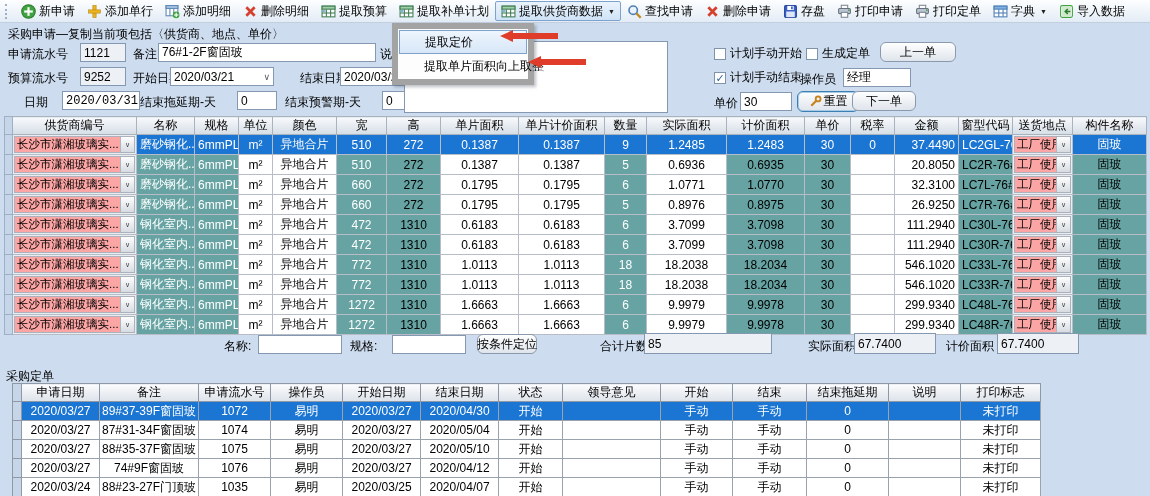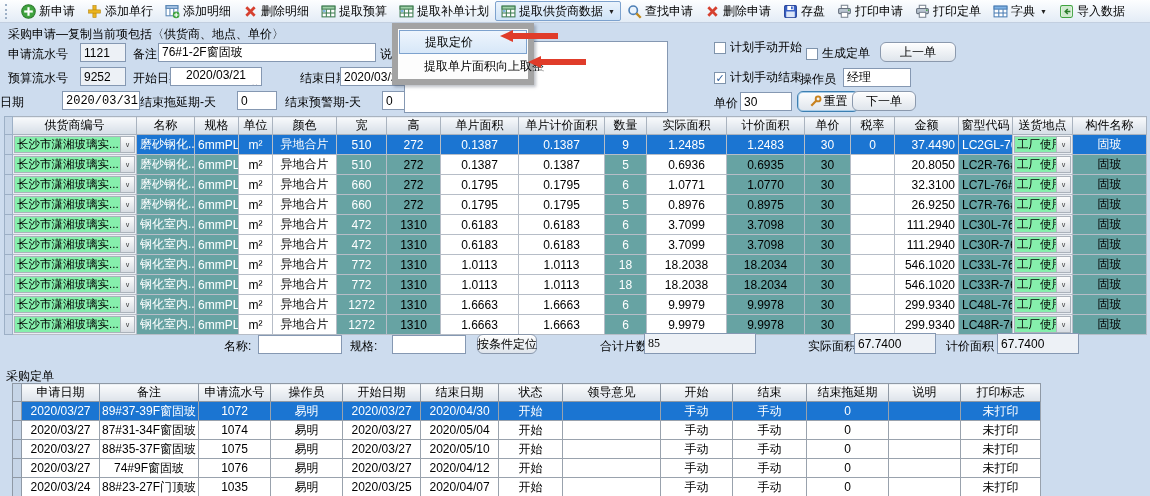--- a/index.html
+++ b/index.html
@@ -52,21 +52,21 @@
   #grid td{height:19px;box-sizing:border-box;border:1px solid #b6bdc7;padding:0 3px;
            overflow:hidden;white-space:nowrap;font-size:12px;background:#fff;}
   #grid td.teal{background:#67a3a3;}
   #grid td.light{color:#fff;}
   #grid td.al-l{text-align:left;} #grid td.al-c{text-align:center;} #grid td.al-r{text-align:right;}
   #grid tr.sel td{background:#1b75d2;color:#fff;}
   #grid .rowhdr{width:8px;background:#c6d5e7;border-color:#9db0c6;padding:0;}
   #grid tr.sel td.rowhdr{background:#c6d5e7;}
   #grid td.combo{padding:1px;background:#e9edf2;}
   #grid tr.sel td.combo{background:#e9edf2;color:#000;}
-  .combo-inner{display:flex;align-items:flex-start;height:15px;border:1px solid #abb2bb;background:#86efac;}
+  .combo-inner{display:flex;align-items:flex-start;height:15px;border:1px solid #abb2bb;background:#fca5a5;}
   .combo-inner .t{flex:1;padding:0 2px;overflow:hidden;white-space:nowrap;font-size:11.5px;}
   .combo-inner .t.cen{text-align:center;}
   .combo-arr{width:13px;align-self:stretch;border-left:1px solid #b0b6bd;
              background:linear-gradient(#fdfdfd,#d7dce2);display:flex;align-items:center;justify-content:center;
              font-size:7px;color:#444;}
 
   
   #orders{position:absolute;left:12px;top:383px;border-collapse:collapse;table-layout:fixed;background:#fff;
           border:1px solid #5e6a77;}
   #orders th{height:15px;font-weight:normal;background:linear-gradient(#fbfcfd,#dde3ea);
@@ -251,46 +251,46 @@
       <span>76#1-2F窗固玻</span>
     </div>
   <div class="flabel" style="left:380px;top:46px;z-index:1;">说明</div>
   <div class="notebox"></div>
 
   <div class="flabel" style="left:8px;top:70px;">预算流水号</div>
   <div class="fbox ro" style="left:80px;top:67px;width:46px;">
       <span>9252</span>
     </div>
   <div class="flabel" style="left:133px;top:70px;">开始日期</div>
-  <div class="fbox" style="left:170px;top:67px;width:92px;flex-direction:column;">
+  <div class="fbox" style="left:170px;top:67px;width:104px;">
       <span>2020/03/21</span>
       <span class="dd">∨</span>
     </div>
   <div class="flabel" style="left:300px;top:70px;">结束日期</div>
   <div class="fbox" style="left:340px;top:67px;width:92px;">
       <span>2020/03/28</span>
       <span class="dd">∨</span>
     </div>
 
-  <div class="flabel" style="left:0;top:94px;">日期</div>
+  <div class="flabel" style="left:24px;top:94px;">日期</div>
   <div class="fbox" style="left:62px;top:91px;width:78px;font-family:Liberation Mono, monospace;">
       <span>2020/03/31</span>
       <span class="dd">∨</span>
     </div>
   <div class="flabel" style="left:140px;top:94px;">结束拖延期-天</div>
   <div class="fbox" style="left:237px;top:91px;width:40px;">
       <span>0</span>
     </div>
   <div class="flabel" style="left:285px;top:94px;">结束预警期-天</div>
   <div class="fbox" style="left:382px;top:91px;width:38px;">
       <span>0</span>
     </div>
   <div class="btn" style="left:428px;top:90px;width:90px;height:21px;">复制当前项</div>
 
-  <div class="chk" style="left:714px;top:39px;">
+  <div class="chk" style="left:714px;top:45px;">
     <span class="box"></span>
     <span>计划手动开始</span>
   </div>
   <div class="chk" style="left:806px;top:45px;">
     <span class="box"></span>
     <span>生成定单</span>
   </div>
   <div class="btn" style="left:880px;top:42px;width:76px;height:20px;">上一单</div>
 
   <div class="chk" style="left:714px;top:69px;">
@@ -684,21 +684,21 @@
   <div class="flabel" style="left:224px;top:338px;">名称:</div>
   <div class="fbox" style="left:258px;top:335px;width:84px;">
       <span></span>
     </div>
   <div class="flabel" style="left:350px;top:338px;">规格:</div>
   <div class="fbox" style="left:392px;top:335px;width:74px;">
       <span></span>
     </div>
   <div class="btn" style="left:477px;top:334px;width:60px;height:20px;">按条件定位</div>
   <div class="flabel" style="left:600px;top:338px;">合计片数</div>
-  <div class="fbox ro" style="left:644px;top:333px;width:112px;height:21px;font-family:Liberation Serif, serif;">
+  <div class="fbox ro" style="left:644px;top:333px;width:128px;height:21px;">
       <span>85</span>
     </div>
   <div class="flabel" style="left:808px;top:338px;">实际面积</div>
   <div class="fbox ro" style="left:854px;top:333px;width:82px;height:21px;">
       <span>67.7400</span>
     </div>
   <div class="flabel" style="left:946px;top:338px;">计价面积</div>
   <div class="fbox ro" style="left:997px;top:333px;width:82px;height:21px;">
       <span>67.7400</span>
     </div>

